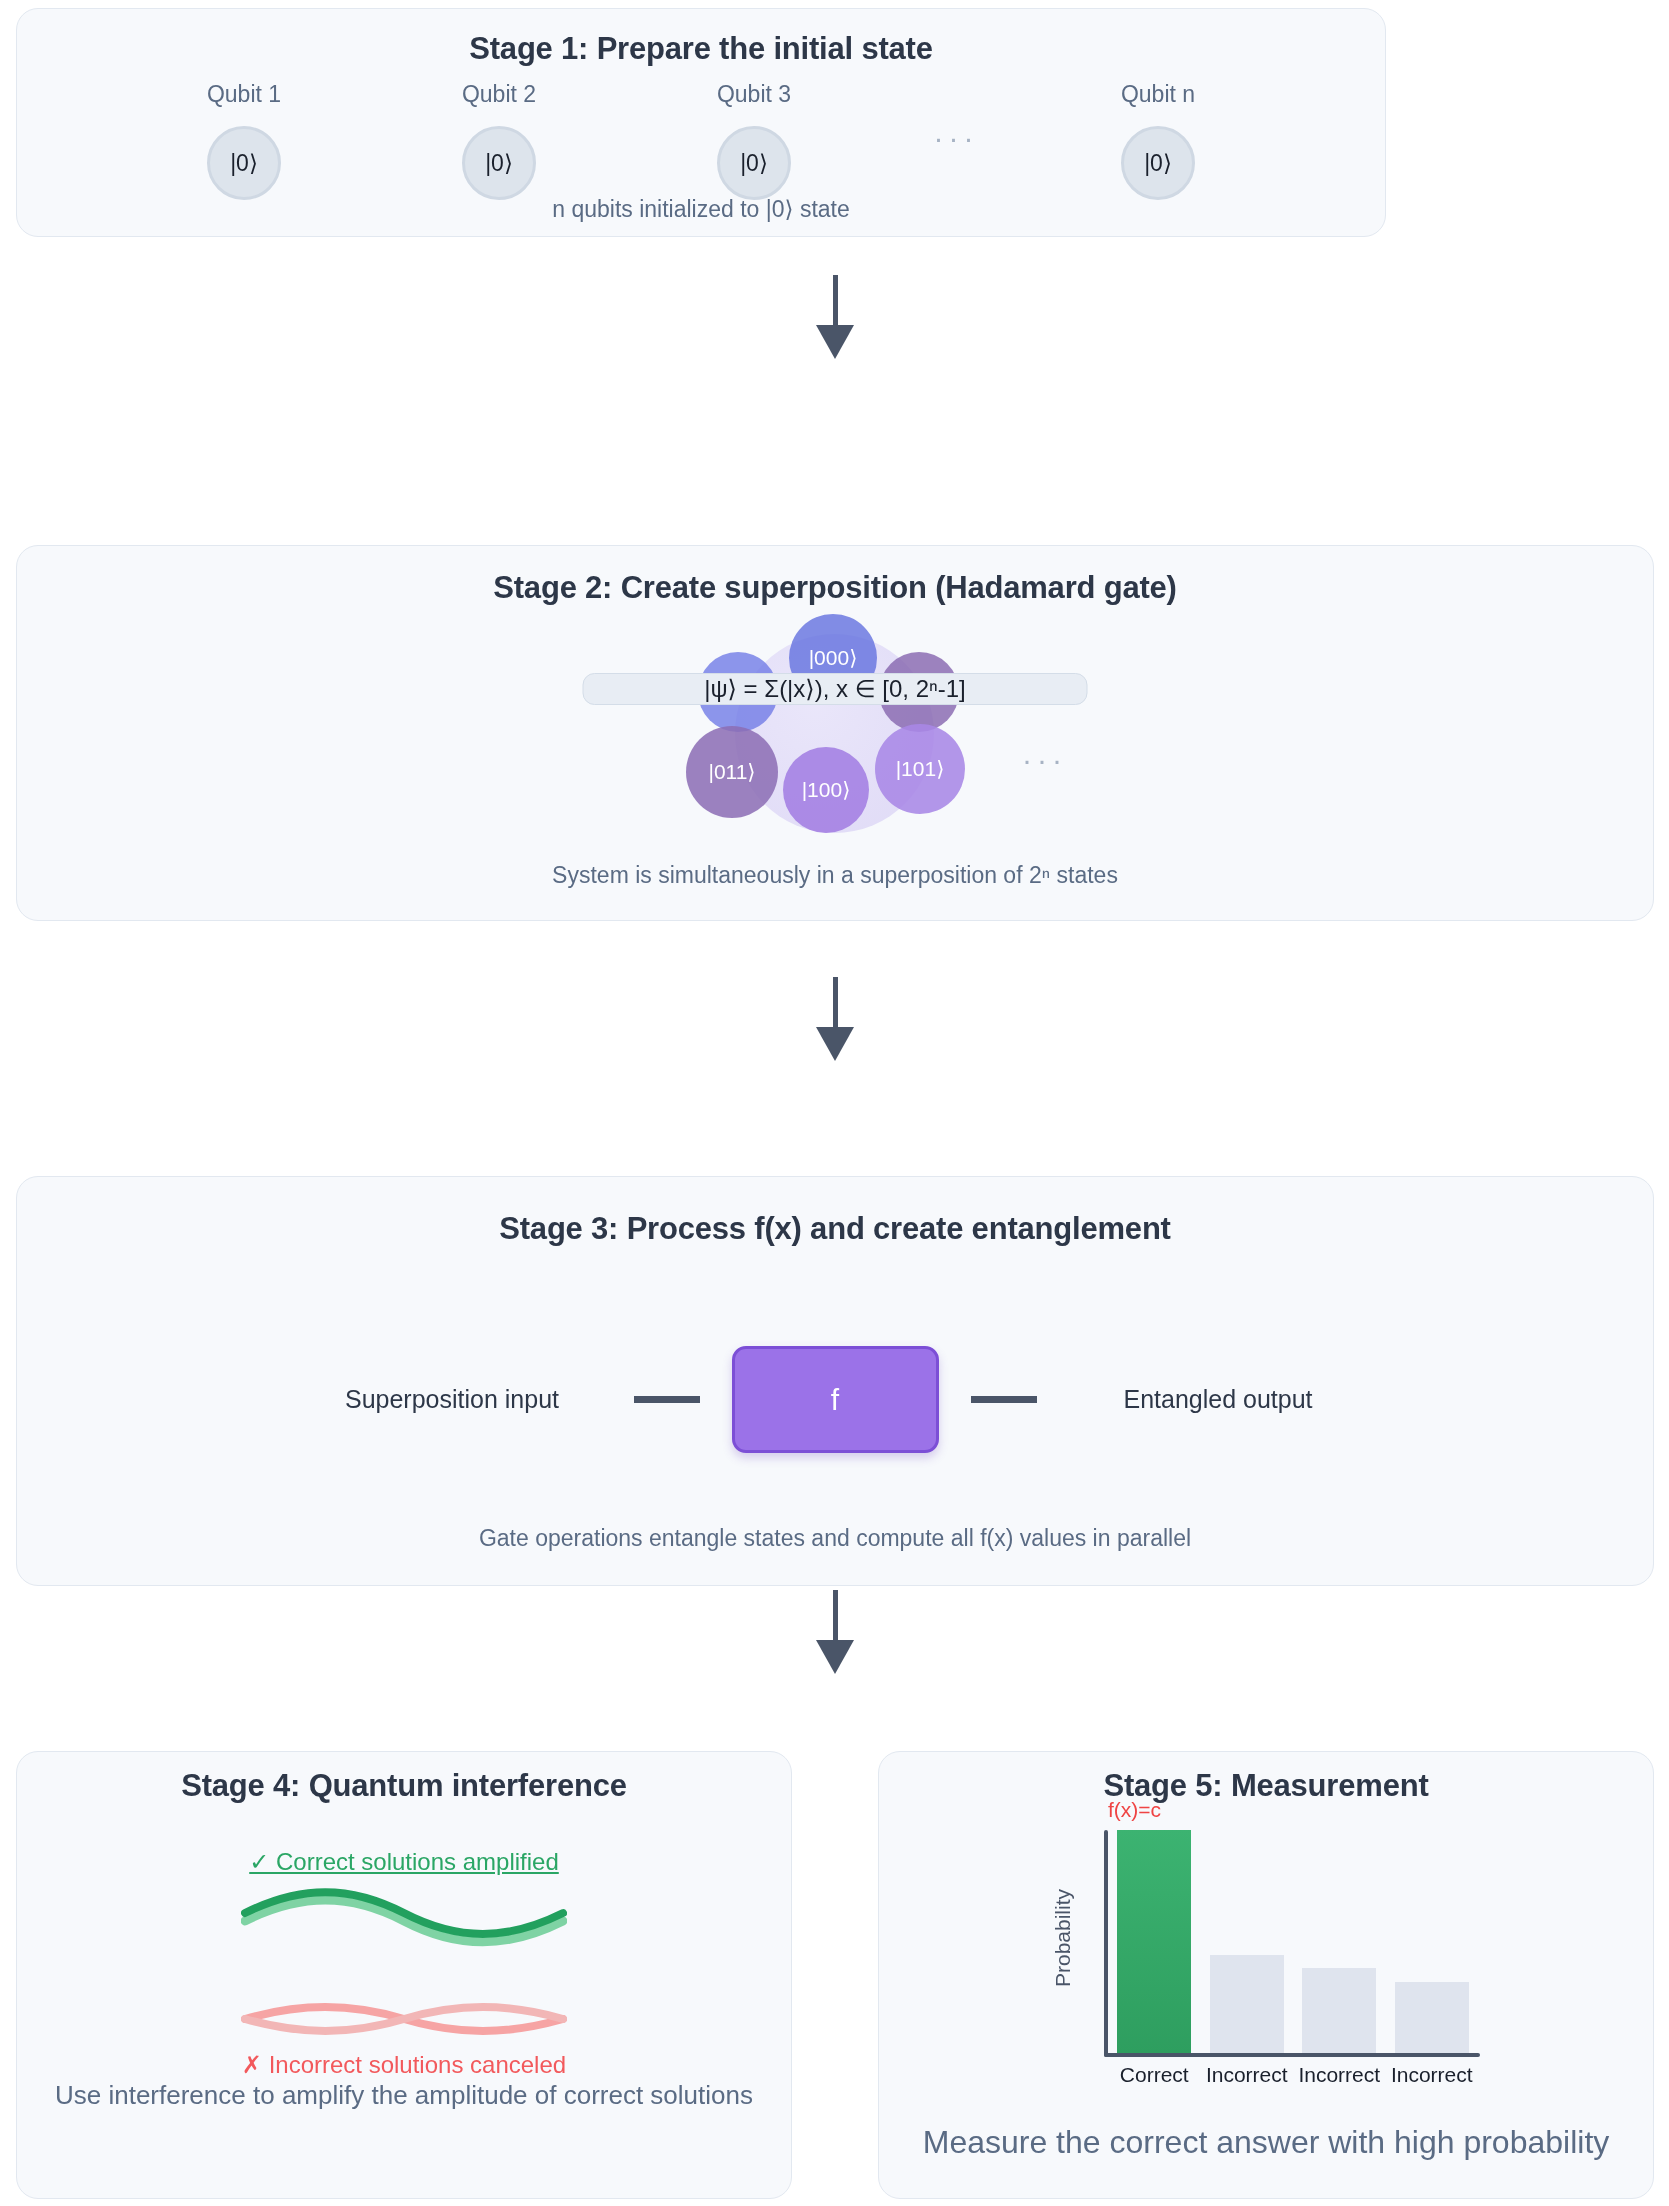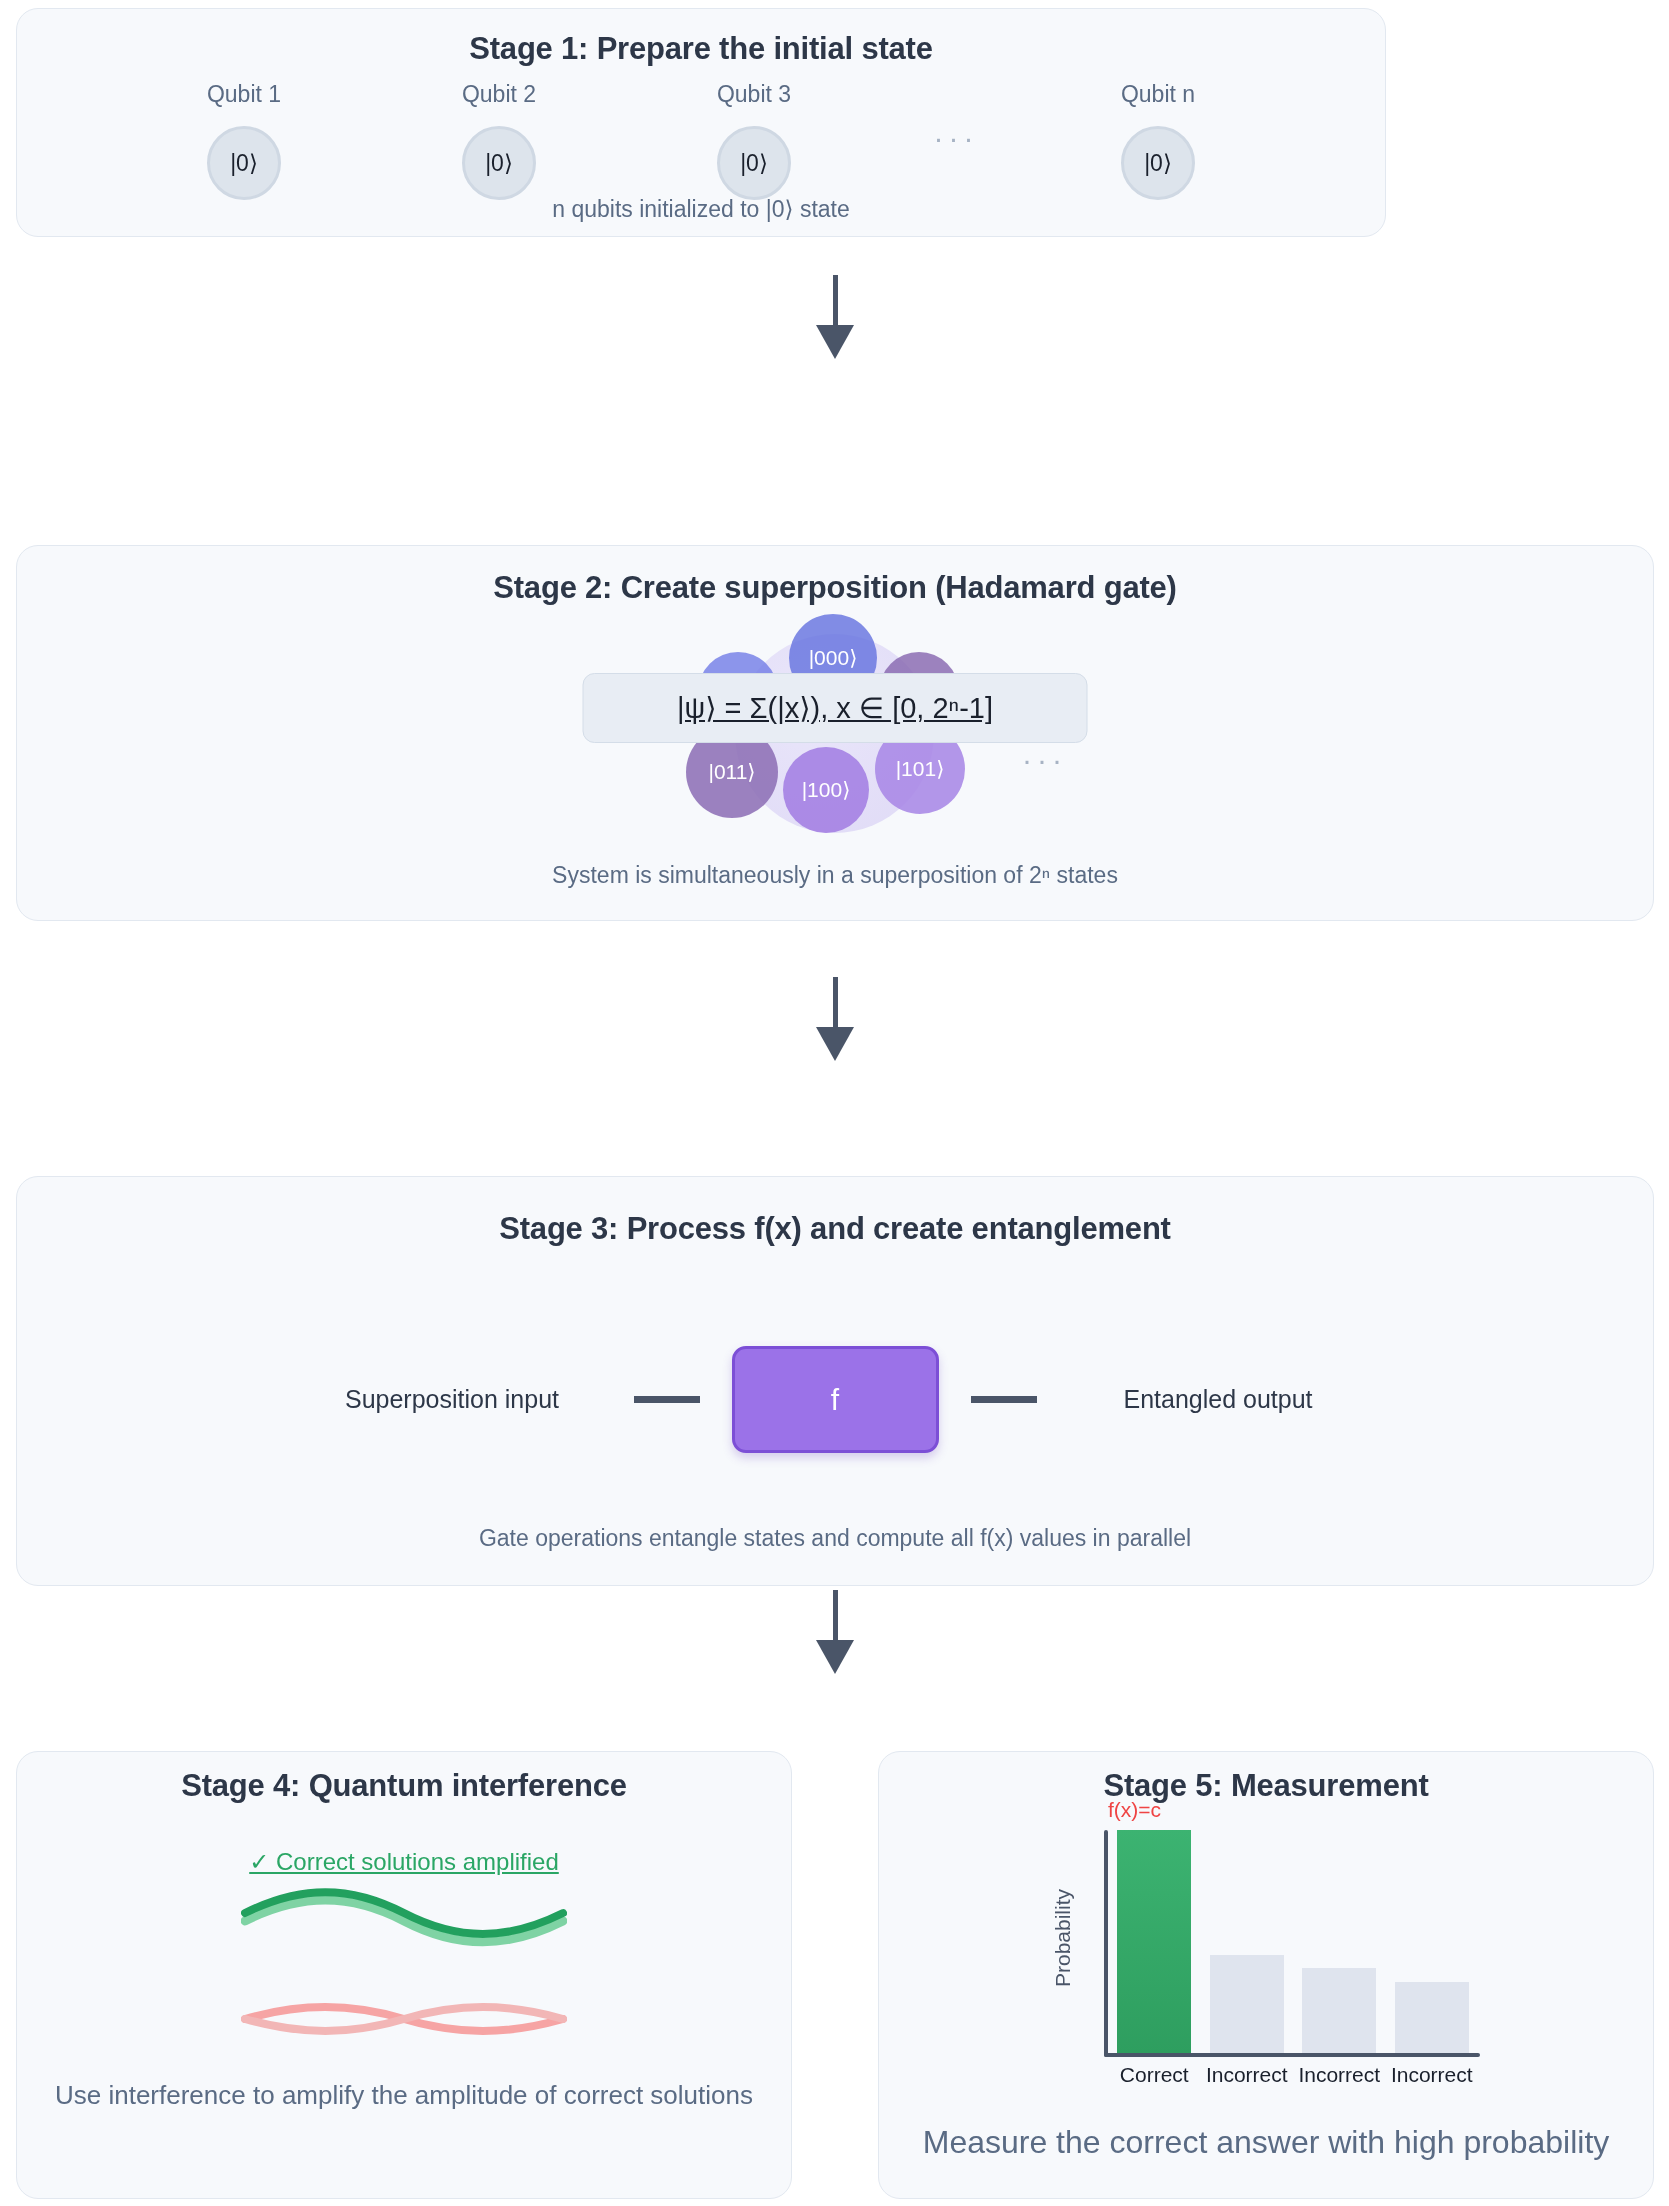--- a/index.html
+++ b/index.html
@@ -146,29 +146,28 @@
     font-size: 30px;
     letter-spacing: 5px;
     color: #a7b3c4;
   }
   .formula-box {
     position: absolute;
     left: 50%;
     transform: translateX(-50%);
     top: 127px;
     width: 505px;
-    padding: 17px 0;
+    padding: 1px 0;
     text-align: center;
     background: #e8edf4;
     border: 1.5px solid #d4dde8;
     border-radius: 12px;
-    font-size: 29px;
+    font-size: 24px;
     color: #1a202c;
     white-space: nowrap;
-    text-decoration: underline;
   }
   #stage2 .caption { top: 316px; }
 
   
   #stage3 { left: 16px; top: 1132px; width: 1638px; height: 410px; margin-top: 44px; }
   #stage3 .stage-title { margin-top: 34px; }
   .gate-row {
     position: absolute;
     left: 0; right: 0; top: 169px;
     display: flex;
@@ -395,20 +394,21 @@
       </svg>
     </div>
 
     <div class="wave-holder" id="wave-bad">
       <svg width="326" height="60" viewBox="0 0 328 60">
         <path d="M4 30 C 60 14, 110 14, 164 30 C 218 46, 268 46, 324 30" fill="none" stroke="#f6a4a4" stroke-width="8" stroke-linecap="round"></path>
         <path d="M4 30 C 60 46, 110 46, 164 30 C 218 14, 268 14, 324 30" fill="none" stroke="#f2b6b6" stroke-width="8" stroke-linecap="round"></path>
       </svg>
     </div>
 
+    <div class="interf-label bad">✗ Incorrect solutions canceled</div>
 
     <div class="caption">Use interference to amplify the amplitude of correct solutions</div>
   </div>
 
   <div class="card" id="stage5">
     <div class="stage-title">Stage 5: Measurement</div>
 
     <div class="chart-area">
       <div class="chart-inner">
 

